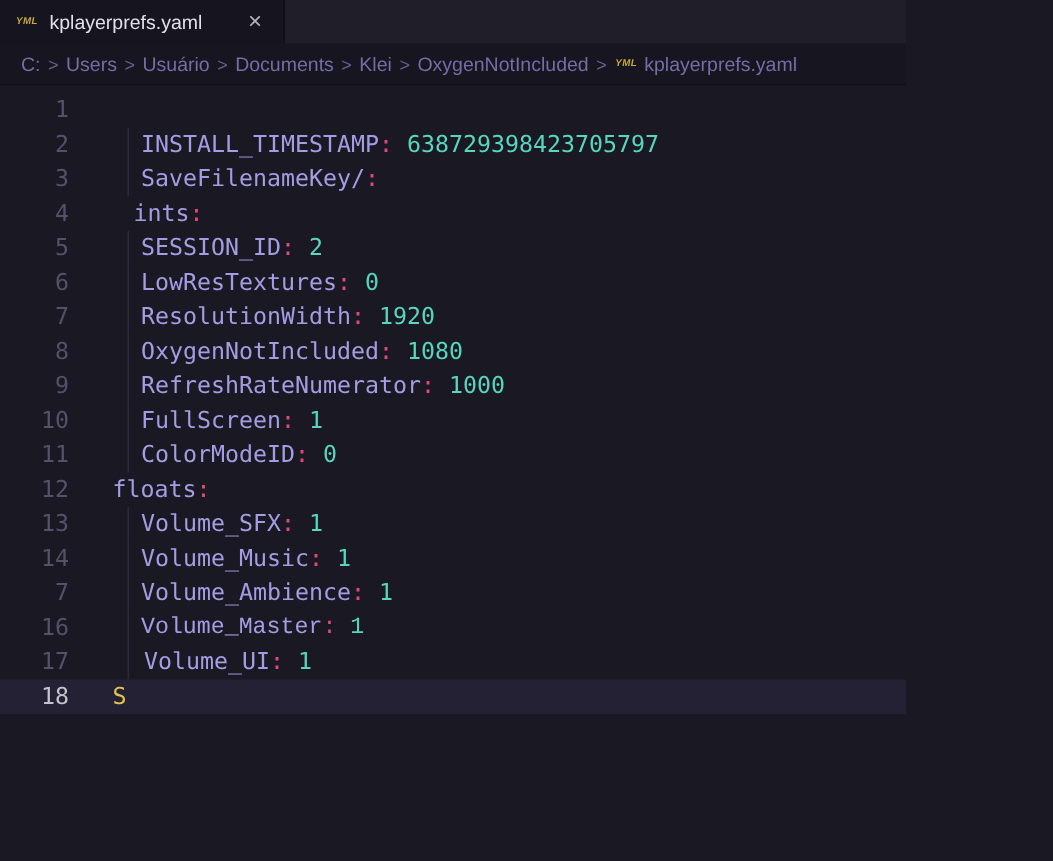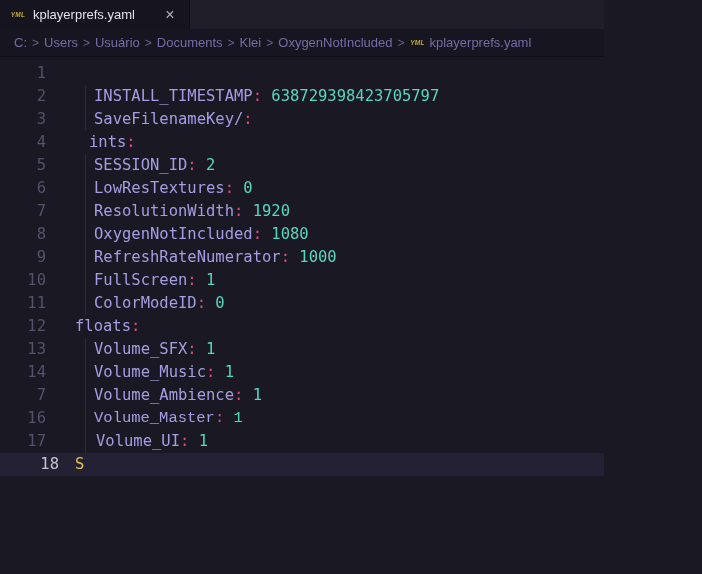--- a/index.html
+++ b/index.html
@@ -58,21 +58,21 @@
     flex:1; background:var(--editor-bg); padding-top:5px;
     font-family:"DejaVu Sans Mono","Liberation Mono", monospace;
     font-size:15.5px; position:relative; overflow:hidden;
   }
   .code-line{position:relative; height:23px; line-height:23px; width:100%;}
   .code-line.active{background:var(--active-line-bg);}
   .line-number{
     position:absolute; left:0; top:0; width:46px; text-align:right;
     color:var(--line-number); user-select:none;
   }
-  .code-line.active .line-number{color:var(--line-number-active);margin-left:13px;}
+  .code-line.active .line-number{color:var(--line-number-active);}
   .indent-guide{
     position:absolute; left:85px; top:0; bottom:0; width:1px;
     background:var(--indent-guide);
   }
   .code-text{position:absolute; top:0; white-space:pre;}
   .tok-key{color:var(--syntax-key);}
   .tok-punc{color:var(--syntax-punct);}
   .tok-num{color:var(--syntax-number);}
   .tok-plain{color:var(--syntax-plain);}
 </style>

